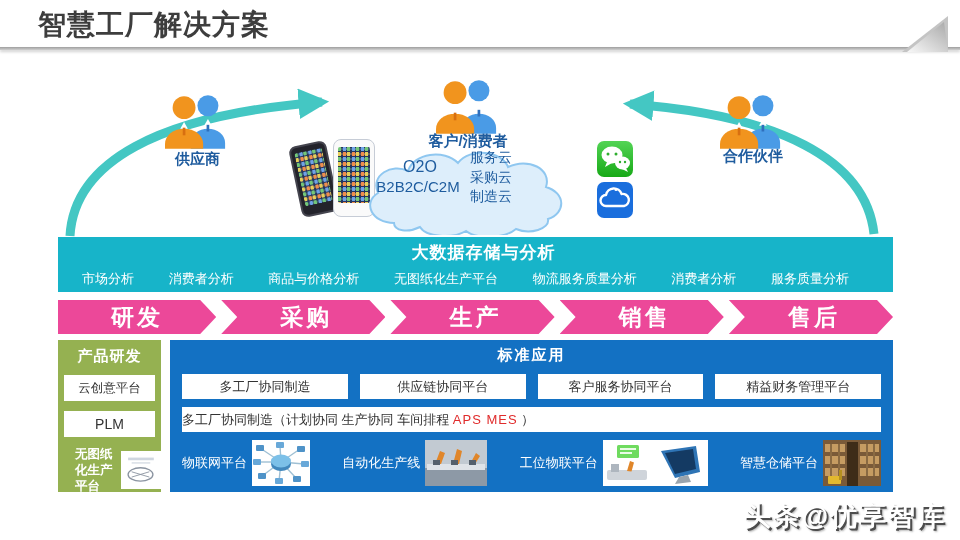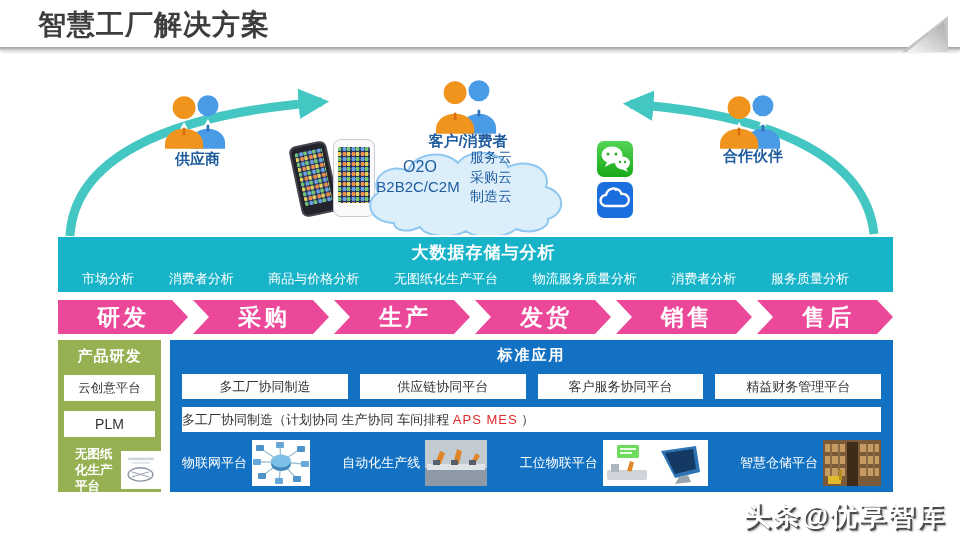--- a/index.html
+++ b/index.html
@@ -201,21 +201,20 @@
       <span>消费者分析</span>
       <span>服务质量分析</span>
     </div>
   </div>
 
   
   <div class="chain">
     <div class="chev">研发</div>
     <div class="chev">采购</div>
     <div class="chev">生产</div>
-    <div class="chev">发货</div>
     <div class="chev">销售</div>
     <div class="chev">售后</div>
   </div>
 
   
   <div class="rd">
     <div class="rd-title">产品研发</div>
     <div class="rd-btn">云创意平台</div>
     <div class="rd-btn plm">PLM</div>
     <div class="rd-foot">

